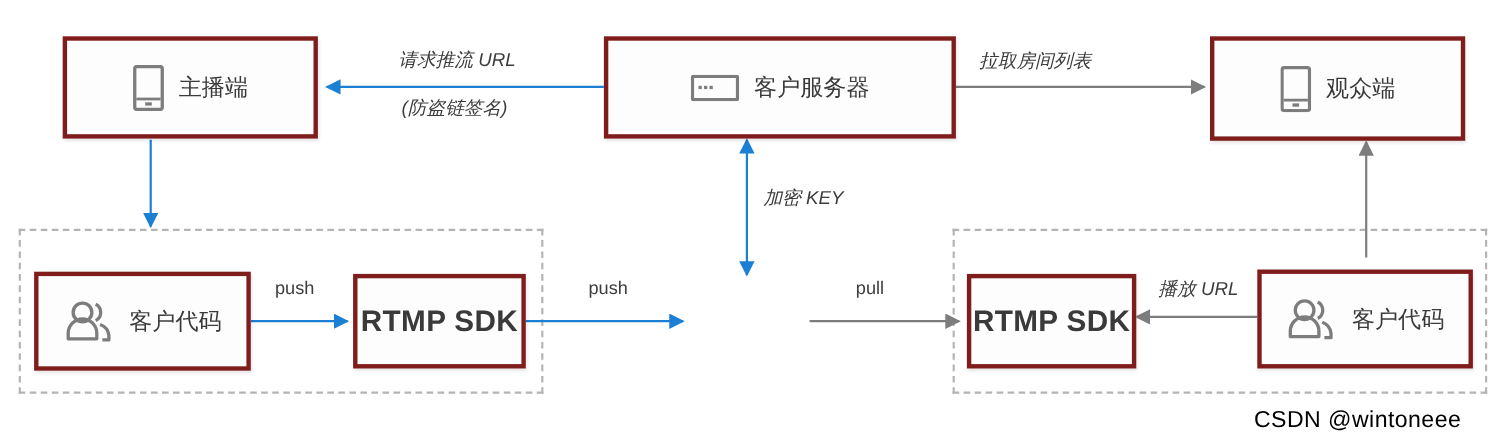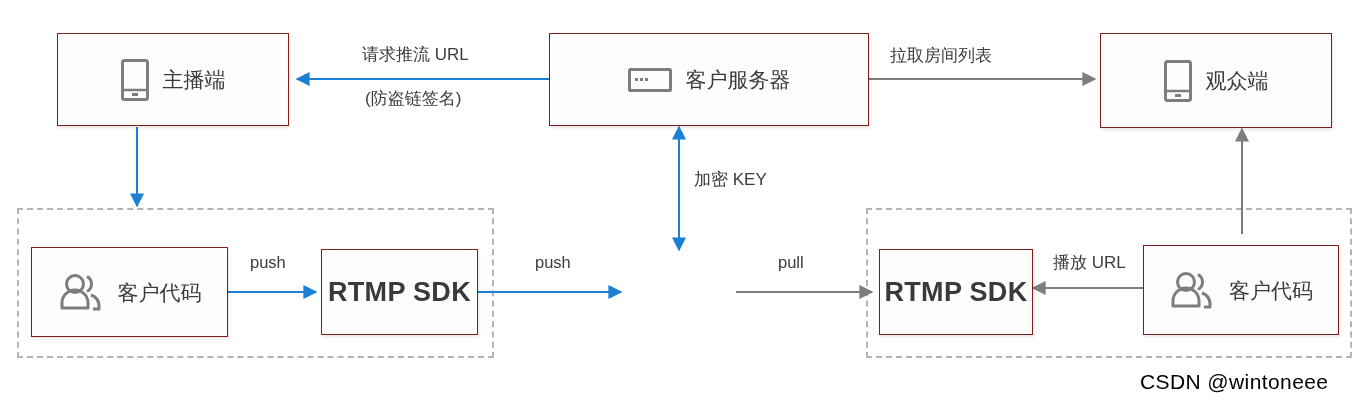--- a/index.html
+++ b/index.html
@@ -23,21 +23,21 @@
     left: 0;
     top: 0;
     width: 1365px;
     height: 404px;
     pointer-events: none;
   }
   .node {
     position: absolute;
     box-sizing: border-box;
     background: #fdfdfd;
-    border: 1px solid #7f1d1d;
+    border: 4px solid #7f1d1d;
     box-shadow: 1px 2px 3px rgba(0,0,0,0.10);
     display: flex;
     align-items: center;
     justify-content: center;
     gap: 14px;
   }
   .node .label {
     font-size: 21px;
     color: #3a3a3a;
     line-height: 1;
@@ -56,20 +56,21 @@
   }
   .edge-label {
     position: absolute;
     font-size: 16.5px;
     color: #3c3c3c;
     white-space: nowrap;
     line-height: 1.2;
   }
   .edge-label.cn {
     font-size: 17px;
+    font-style: italic;
   }
   .watermark {
     position: absolute;
     font-size: 21px;
     color: #000000;
     white-space: nowrap;
     letter-spacing: 0.4px;
   }
   .dashed-group {
     position: absolute;

